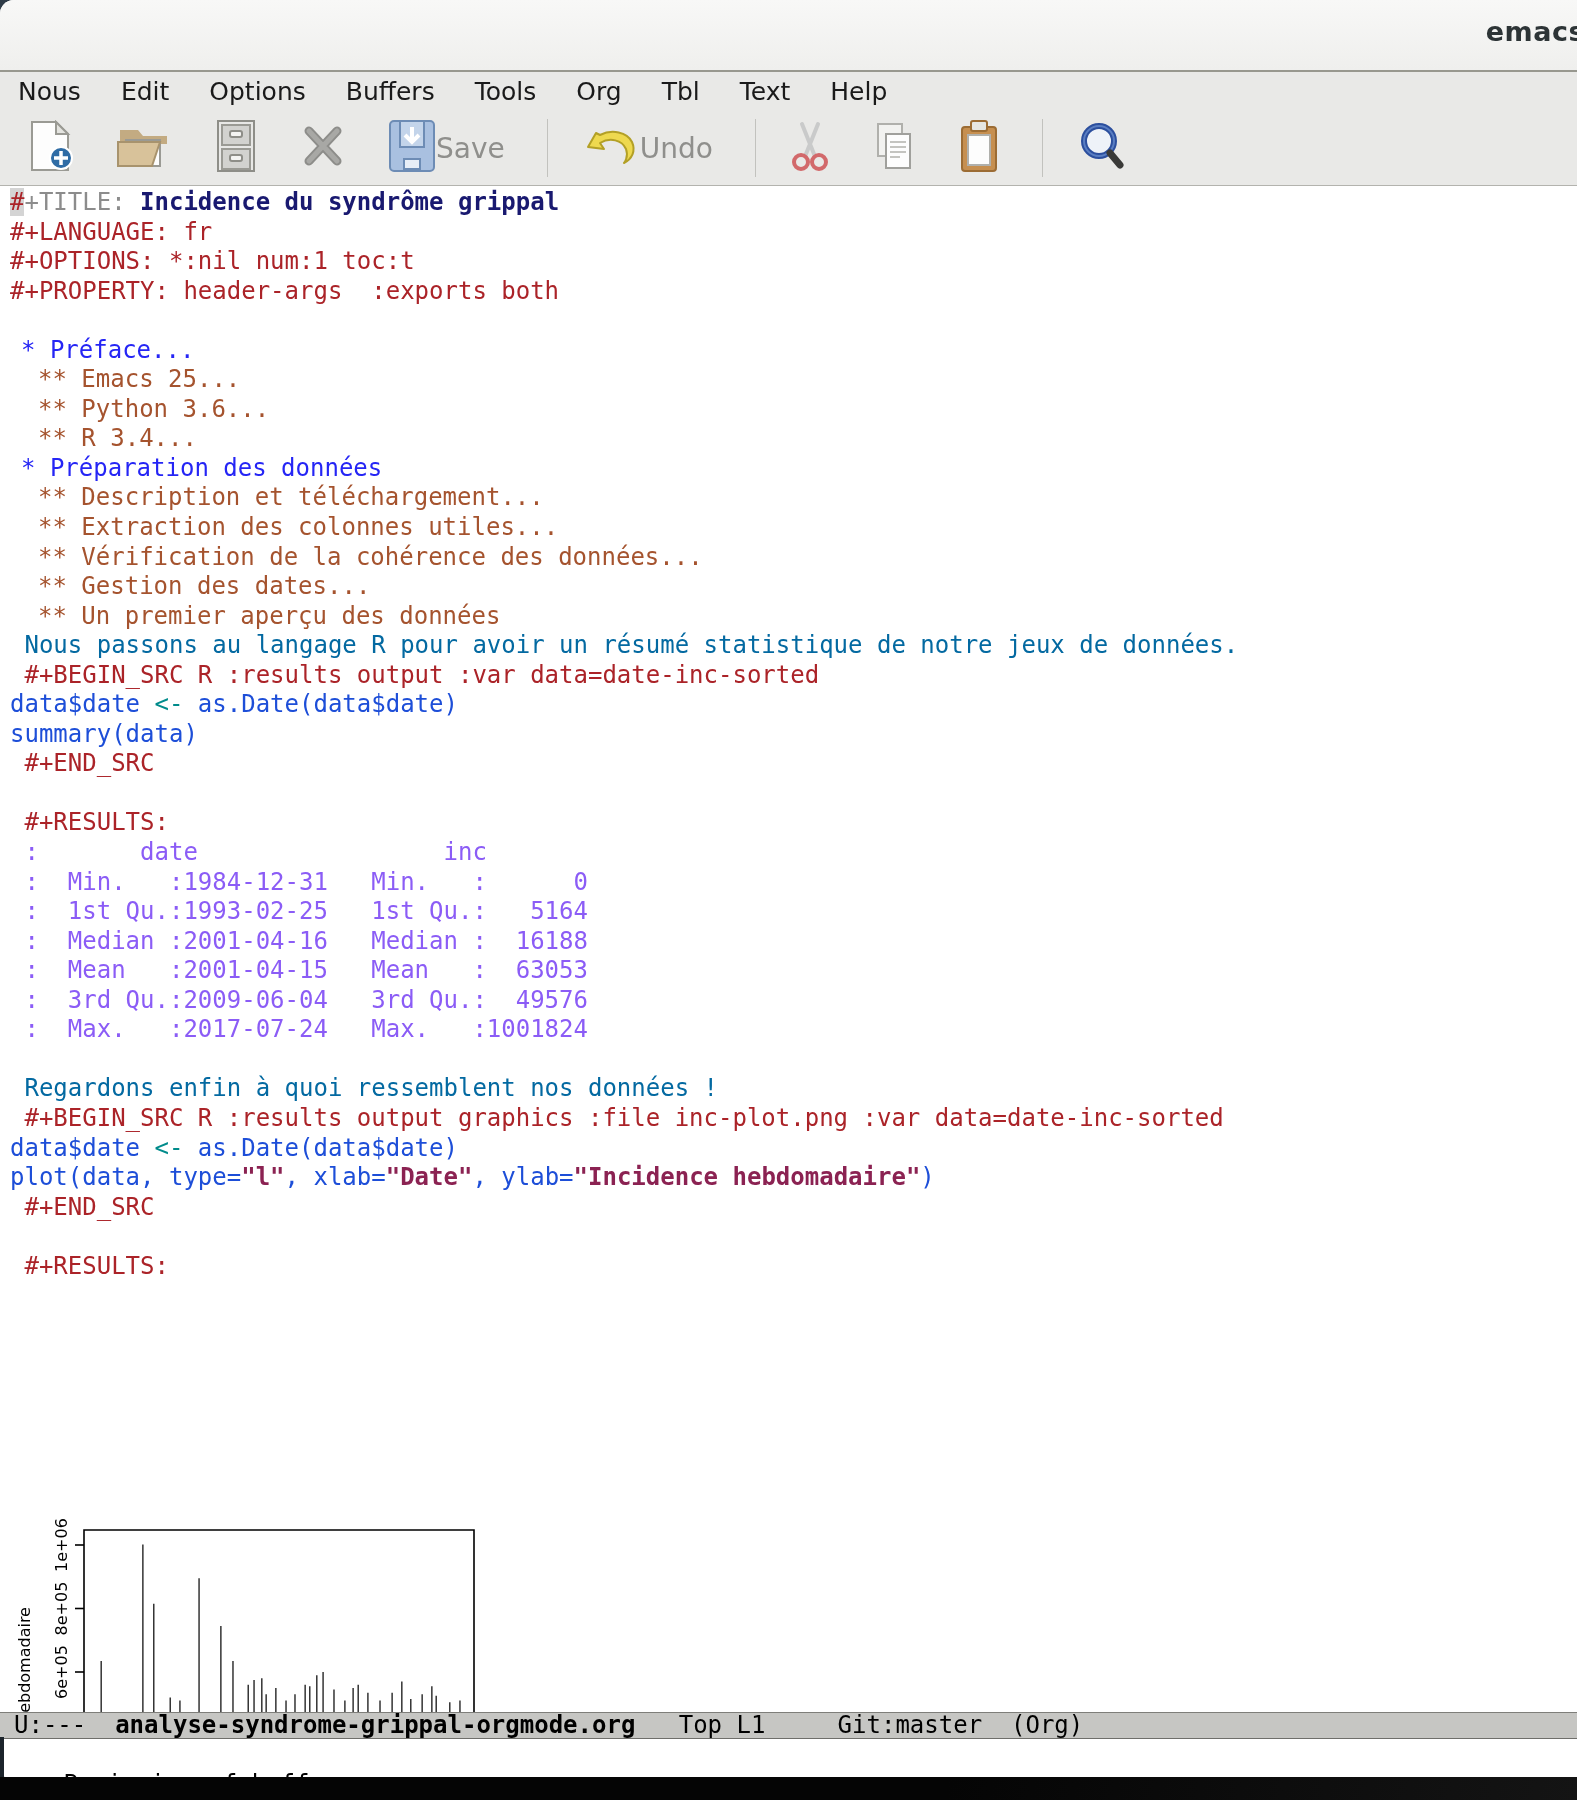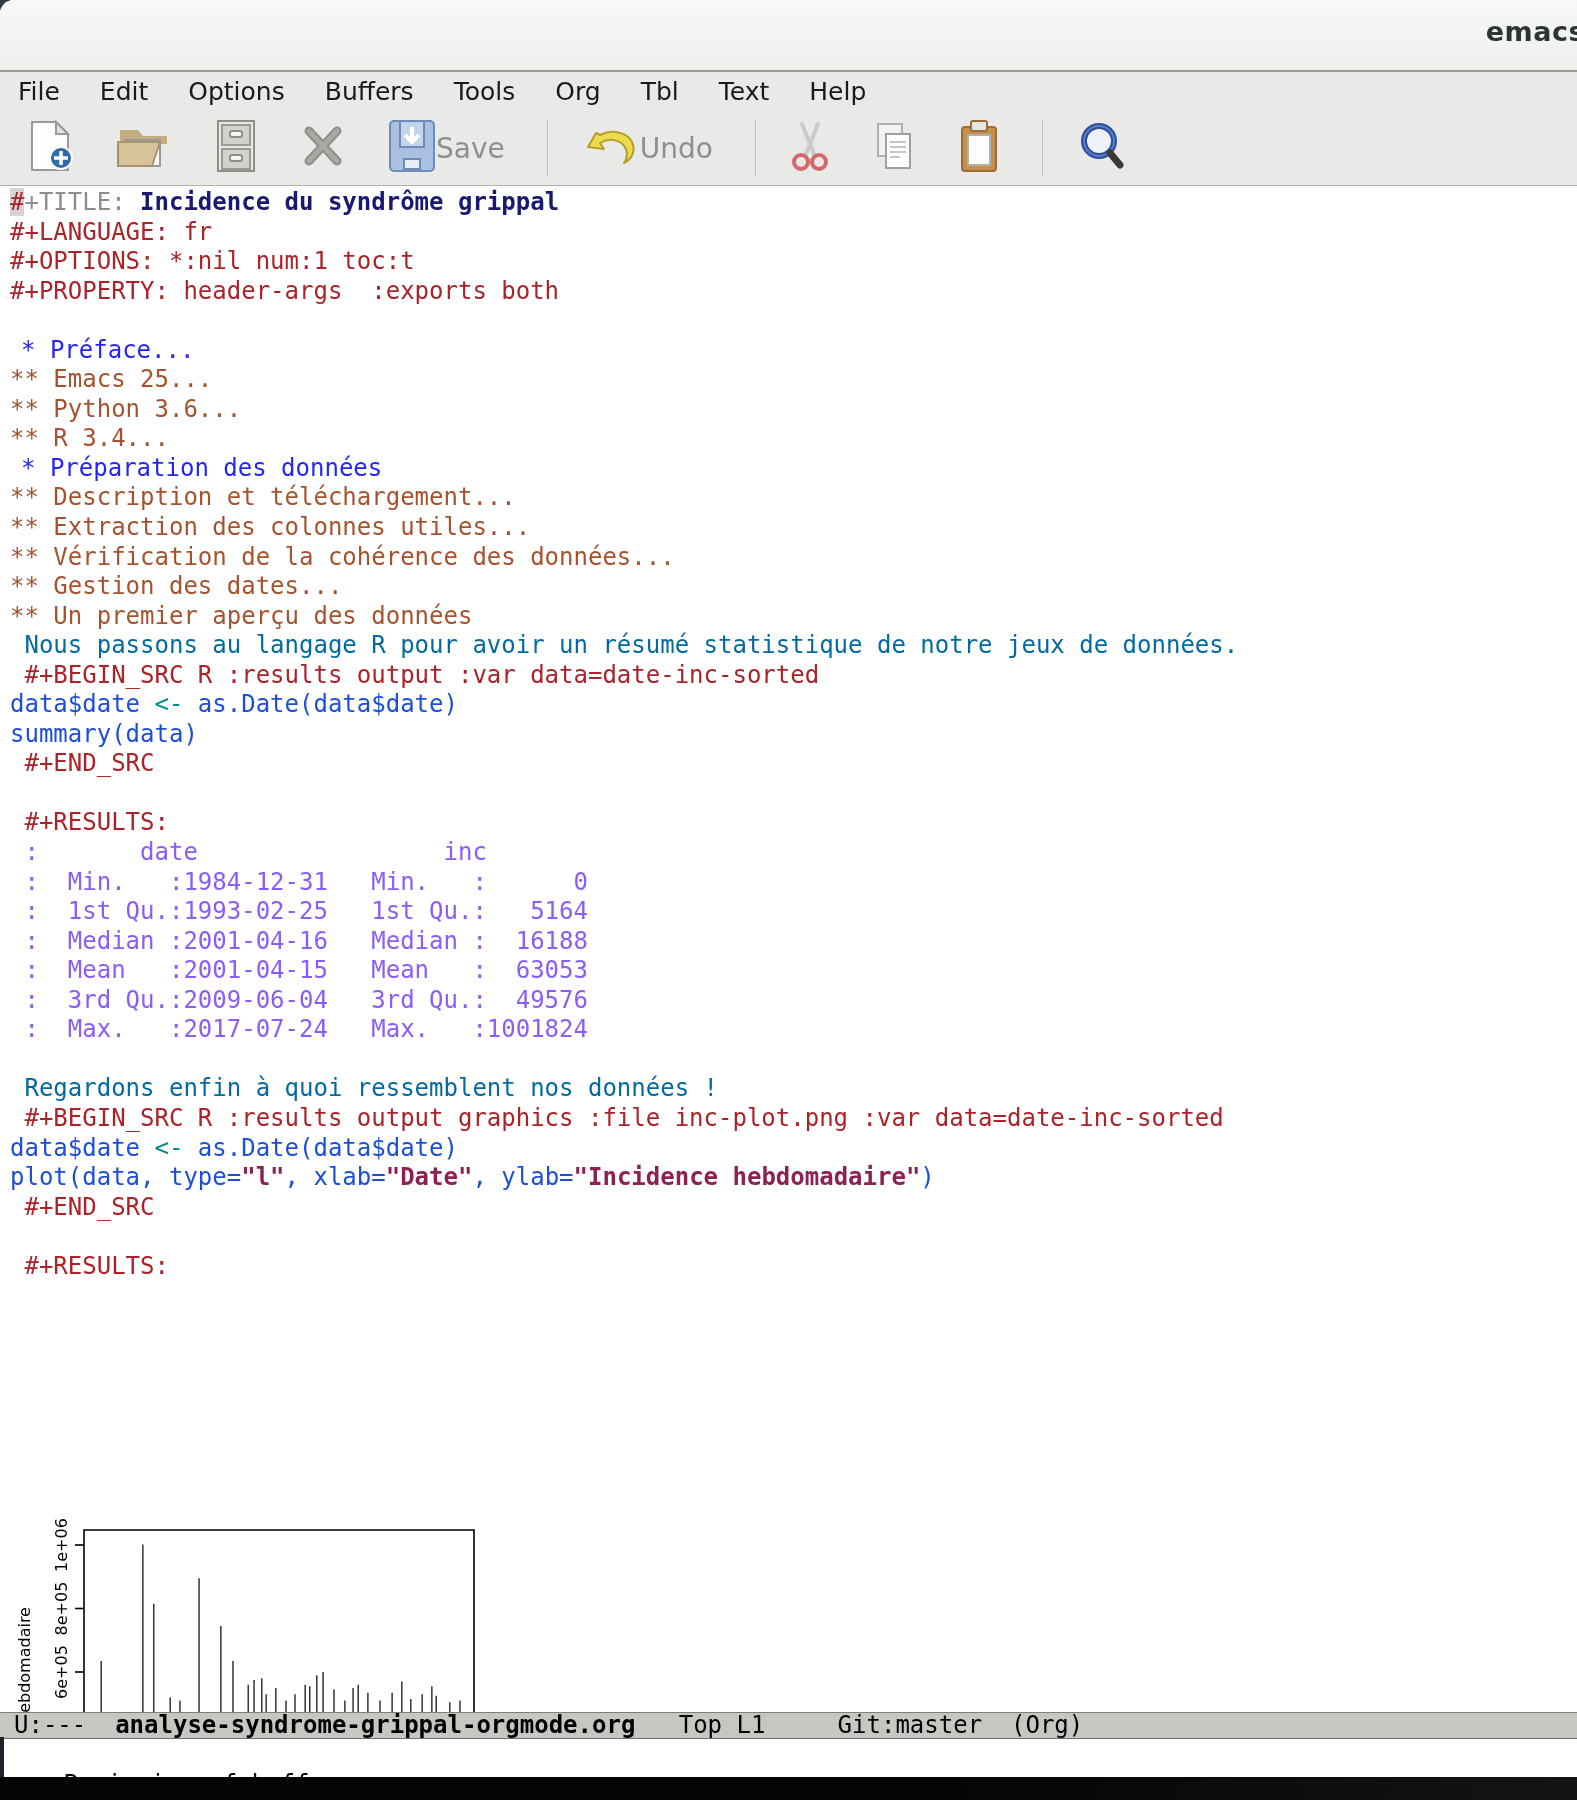--- a/index.html
+++ b/index.html
@@ -14,21 +14,21 @@
   .tbtn{display:flex;align-items:center;margin-right:42px;}
   .tbtn .lbl{font-size:28px;color:#8f8f8c;margin-left:0;}
   .tsep{width:1px;height:58px;background:#c2c2be;margin:0 34px 0 0;}
   .buffer{position:relative;height:1526px;background:#fff;overflow:hidden;}
   .buffer pre{margin:0;padding:2px 0 0 10px;font-family:"DejaVu Sans Mono",monospace;font-size:24px;line-height:29.55px;}
   .line{white-space:pre;min-height:29.55px;}
   .seg-meta{color:#ab2328;}
   .seg-kw{color:#8c8c8c;}
   .seg-doctitle{color:#191970;font-weight:bold;}
   .seg-h1{color:#2525f5;margin-left:11px;}
-  .seg-h2{color:#a5532e;}
+  .seg-h2{color:#a5532e;margin-left:28px;}
   .seg-txt{color:#0369a1;}
   .seg-code{color:#1d4ed8;}
   .seg-assign{color:#008b8b;}
   .seg-str{color:#8b2252;font-weight:600;}
   .seg-res{color:#8b5cf6;}
   .seg-cursor{color:#ab2328;background:#d4d4d4;}
   #plot{display:block;margin-top:0;}
   .modeline{height:25px;background:#c6c6c3;border-top:1px solid #7e7e7a;border-bottom:1px solid #6f6f6b;
     font-family:"DejaVu Sans Mono",monospace;font-size:24px;color:#000;white-space:pre;padding-left:14px;line-height:25px;overflow:hidden;}
   .modeline b{font-weight:bold;}
@@ -43,21 +43,21 @@
 <div class="taskbar"></div>
 <div class="edge-sliver"></div>
 
 <div class="window">
 
   <div class="titlebar">
     <span class="wtitle">emacs</span>
   </div>
 
   <div class="menubar" id="menubar">
-      <span>File</span>
+      <span>Nous</span>
       <span>Edit</span>
       <span>Options</span>
       <span>Buffers</span>
       <span>Tools</span>
       <span>Org</span>
       <span>Tbl</span>
       <span>Text</span>
       <span>Help</span>
     </div>
 

